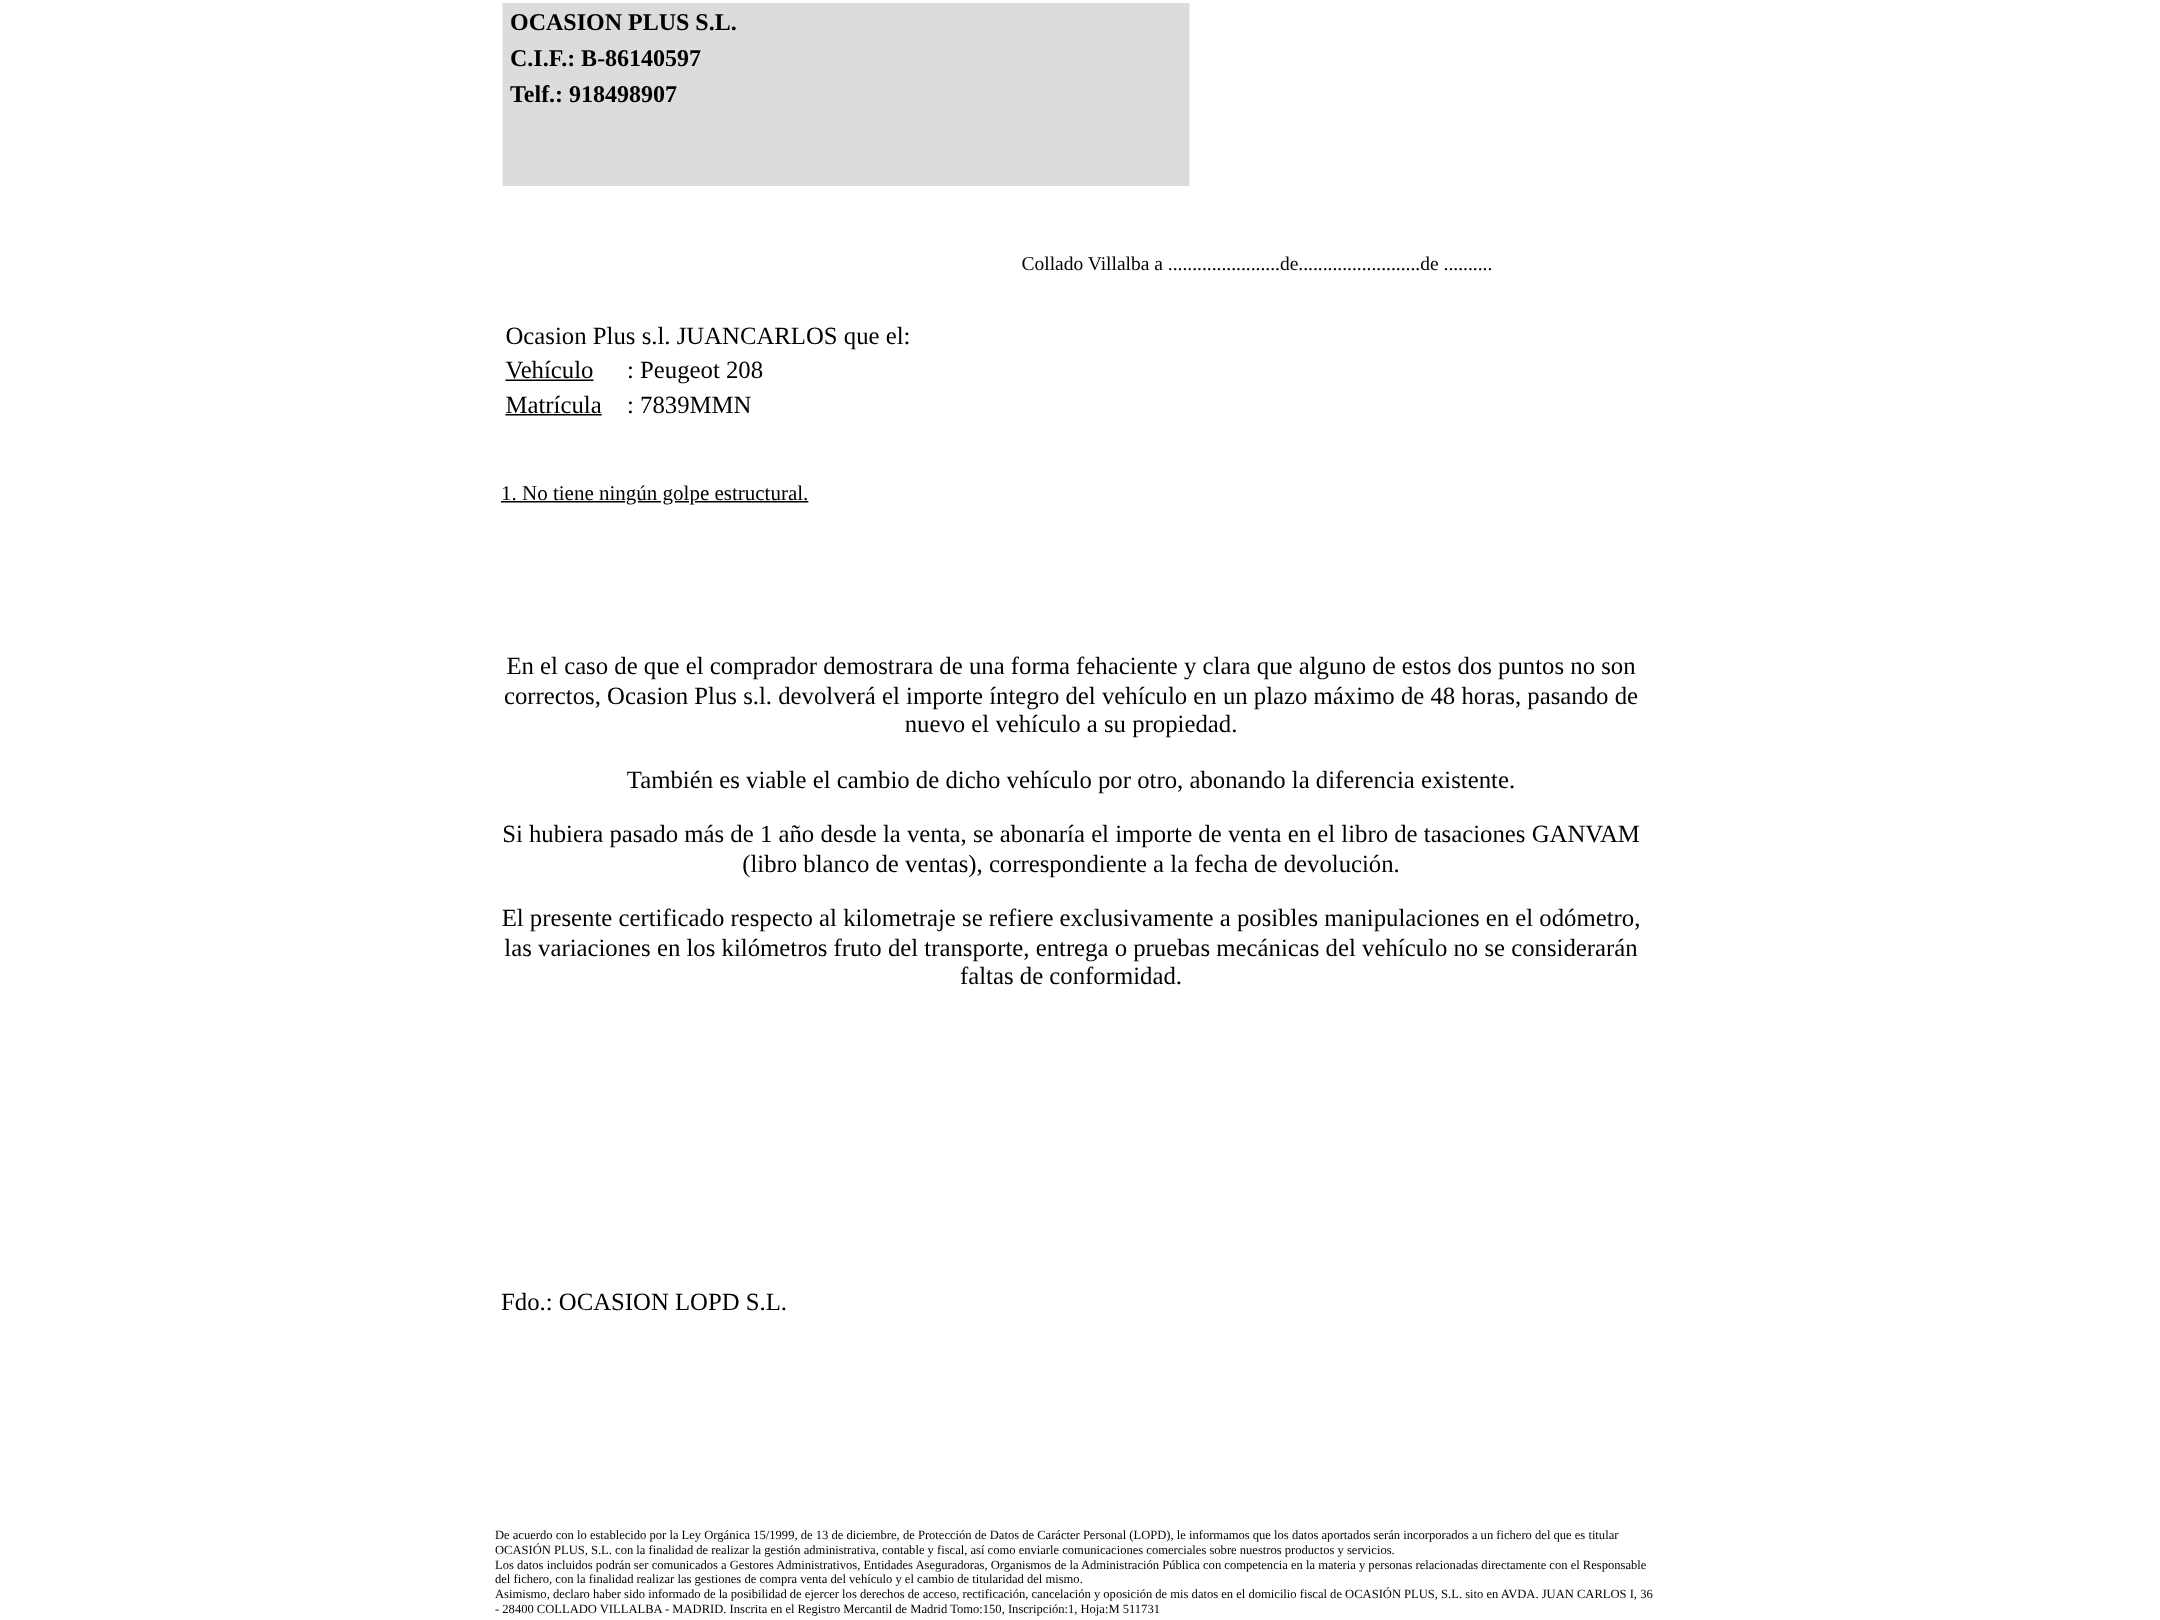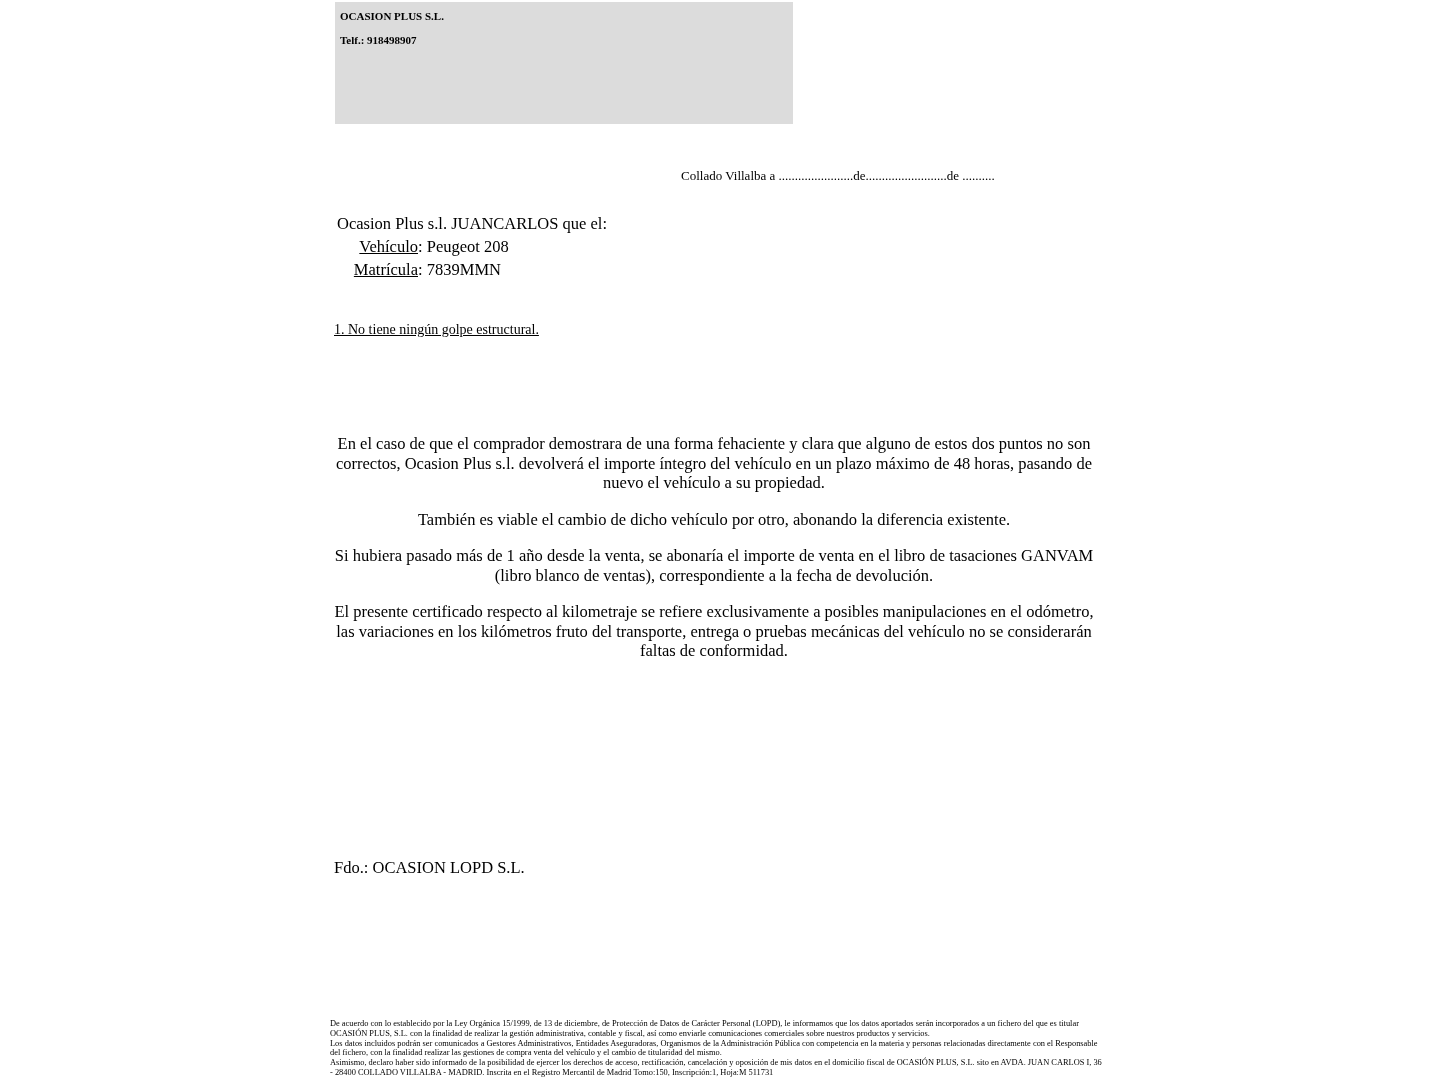--- a/index.html
+++ b/index.html
@@ -19,42 +19,41 @@
   .company-box {
     position: absolute;
     left: 335px;
     top: 2px;
     width: 458px;
     height: 122px;
     background: #dcdcdc;
     padding: 2px 0 0 5px;
     box-sizing: border-box;
     font-weight: bold;
-    font-size: 11px;
+    font-size: 16px;
     line-height: 24px;
   }
   .date-line {
     position: absolute;
     left: 681px;
     top: 168px;
     font-size: 13px;
     white-space: nowrap;
   }
   .certify {
     position: absolute;
     left: 337px;
     top: 212px;
     font-size: 16.5px;
     line-height: 23px;
   }
   .field-row .field-label {
     display: inline-block;
     width: 81px;
     text-decoration: underline;
-    text-align: right;
   }
   .points {
     position: absolute;
     left: 334px;
     top: 320px;
     width: 760px;
     font-size: 14px;
     line-height: 19.5px;
     text-decoration: underline;
   }
@@ -91,20 +90,21 @@
     margin: 0;
   }
 </style>
 </head>
 <body>
 
 <div class="page">
 
   <div class="company-box">
     <div>OCASION PLUS S.L.</div>
+    <div>C.I.F.: B-86140597</div>
     <div>Telf.: 918498907</div>
   </div>
 
   <div class="date-line">Collado Villalba a .......................de.........................de ..........</div>
 
   <div class="certify">
     <div>Ocasion Plus s.l. JUANCARLOS que el:</div>
     <div class="field-row">
       <span class="field-label">Vehículo</span><span>: Peugeot 208</span>
     </div>

